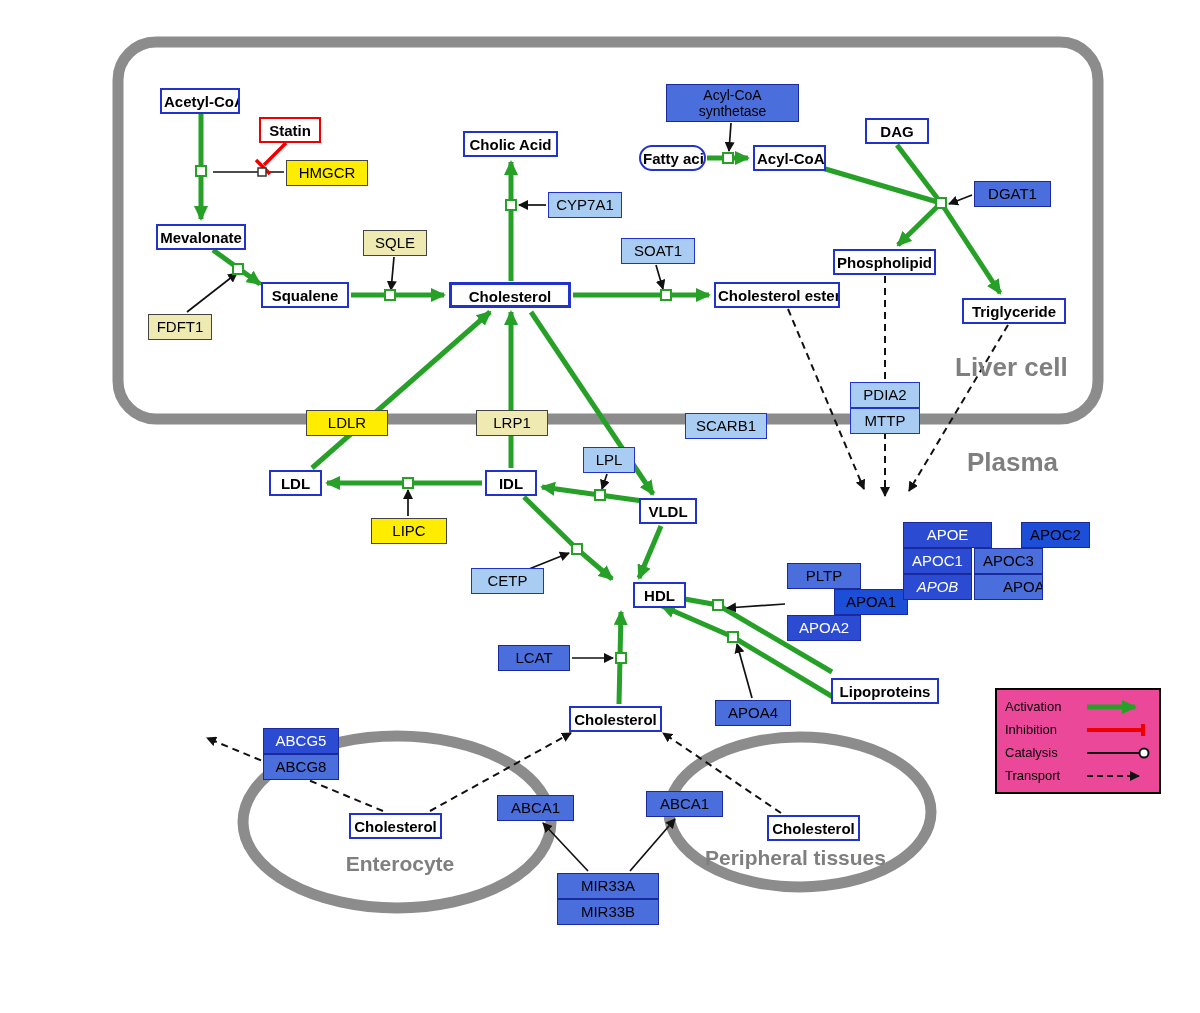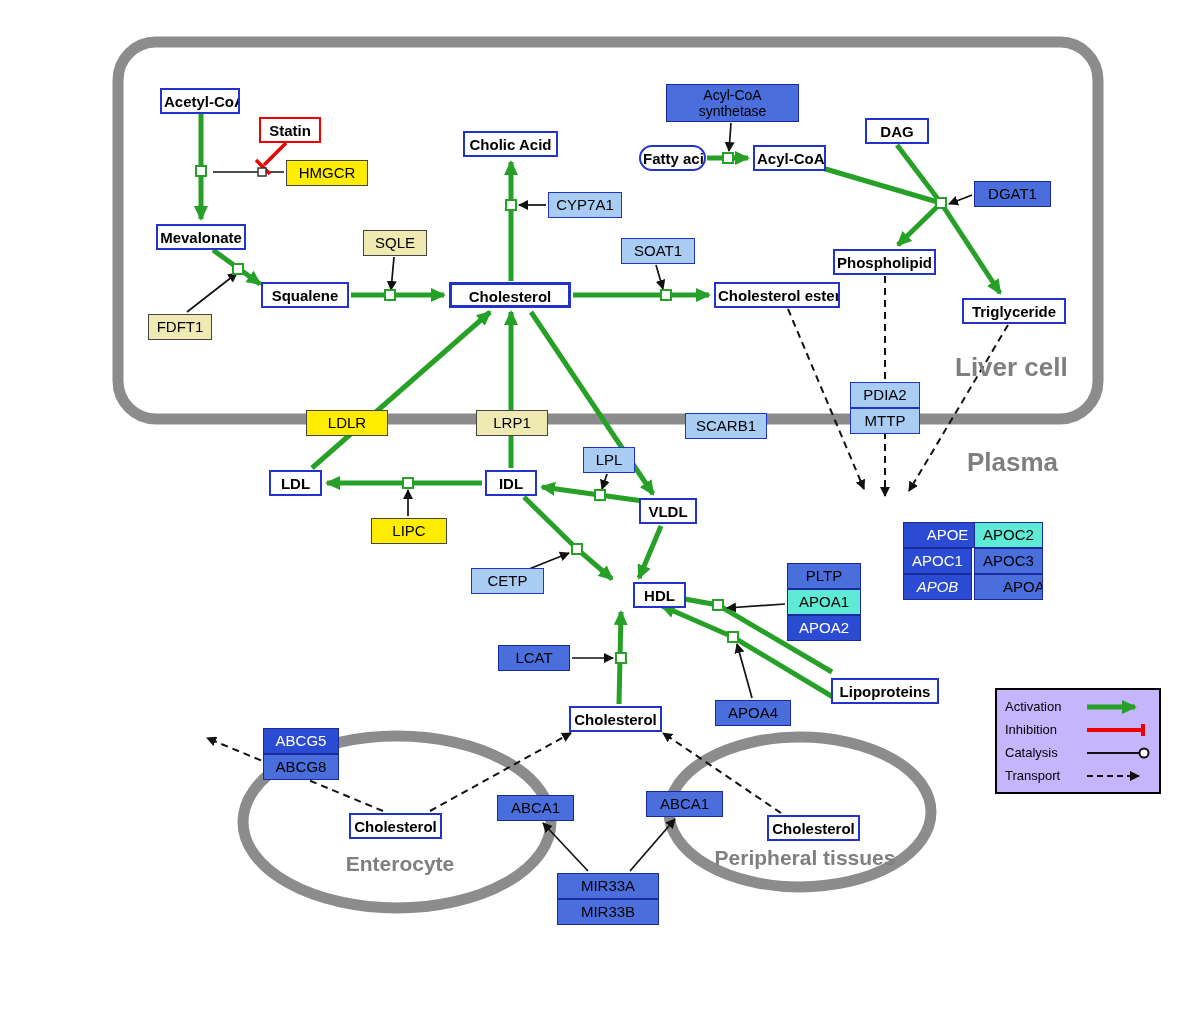--- a/index.html
+++ b/index.html
@@ -8,25 +8,25 @@
   .node{position:absolute;z-index:3;box-sizing:border-box;height:26px;line-height:19px;
         padding:2px 2px;text-align:center;font-size:15px;color:#000;background:#fff;
         border:2px solid #2233cc;white-space:nowrap;overflow:hidden;}
   .node.w{background:#ffffff;font-weight:bold;}
   .node.thick{border-width:3px;font-size:15px;}
   .node.red{border-color:#ee0000;}
   .node.yellow{background:#ffed00;border:1.5px solid #444;}
   .node.khaki{background:#efeab2;border:1.5px solid #444;}
   .node.lblue{background:#a9cdf2;border:1.5px solid #2233cc;}
   .node.mblue{background:#4a6fdd;border:1.5px solid #1a2a9c;}
-  .node.llblue{background:#5eead4;border:1.5px solid #1a2a9c;}
+  .node.llblue{background:#1d4ed8;border:1.5px solid #1a2a9c;margin-left:47px;}
   .node.dblue{background:#2b4bd2;border:1.5px solid #1a2a9c;color:#fff;}
   .node.tall{height:38px;line-height:16px;white-space:normal;font-size:14px;}
   .region-label{position:absolute;z-index:2;color:#7f7f7f;font-weight:bold;}
-  #legend{position:absolute;z-index:4;left:995px;top:688px;width:166px;background:#c4b5fd;
+  #legend{position:absolute;z-index:4;left:995px;top:688px;width:166px;background:#ec4899;
           border:2px solid #000;padding:5px 8px;box-sizing:border-box;}
   .legend-row{display:flex;align-items:center;justify-content:space-between;height:23px;}
   .legend-row span{font-size:13px;color:#000;}
 </style>
 </head>
 <body>
 
 <div id="canvas">
 
 <svg id="edges" width="1200" height="1013" viewBox="0 0 1200 1013">
@@ -112,21 +112,21 @@
     <rect x="616" y="653" width="10" height="10"></rect>
     <rect x="713" y="600" width="10" height="10"></rect>
     <rect x="728" y="632" width="10" height="10"></rect>
     <rect x="258" y="168" width="8" height="8" stroke="#333" stroke-width="1.5"></rect>
   </g>
 </svg>
 
 <div class="region-label" style="left:955px;top:352px;font-size:26px;">Liver cell</div>
 <div class="region-label" style="left:967px;top:447px;font-size:26px;">Plasma</div>
 <div class="region-label" style="left:320px;top:852px;width:160px;text-align:center;font-size:21px;">Enterocyte</div>
-<div class="region-label" style="left:705px;top:846px;width:200px;text-align:center;font-size:21px;">Peripheral tissues</div>
+<div class="region-label" style="left:705px;top:846px;width:200px;font-size:21px;">Peripheral tissues</div>
 
 <div class="node w" style="left:160px;top:88px;width:80px;">Acetyl-CoA</div>
 <div class="node w red" style="left:259px;top:117px;width:62px;">Statin</div>
 <div class="node yellow" style="left:286px;top:160px;width:82px;">HMGCR</div>
 <div class="node w" style="left:156px;top:224px;width:90px;">Mevalonate</div>
 <div class="node khaki" style="left:148px;top:314px;width:64px;">FDFT1</div>
 <div class="node w" style="left:261px;top:282px;width:88px;">Squalene</div>
 <div class="node khaki" style="left:363px;top:230px;width:64px;">SQLE</div>
 <div class="node w thick" style="left:449px;top:282px;width:122px;">Cholesterol</div>
 <div class="node w" style="left:463px;top:131px;width:95px;">Cholic Acid</div>

